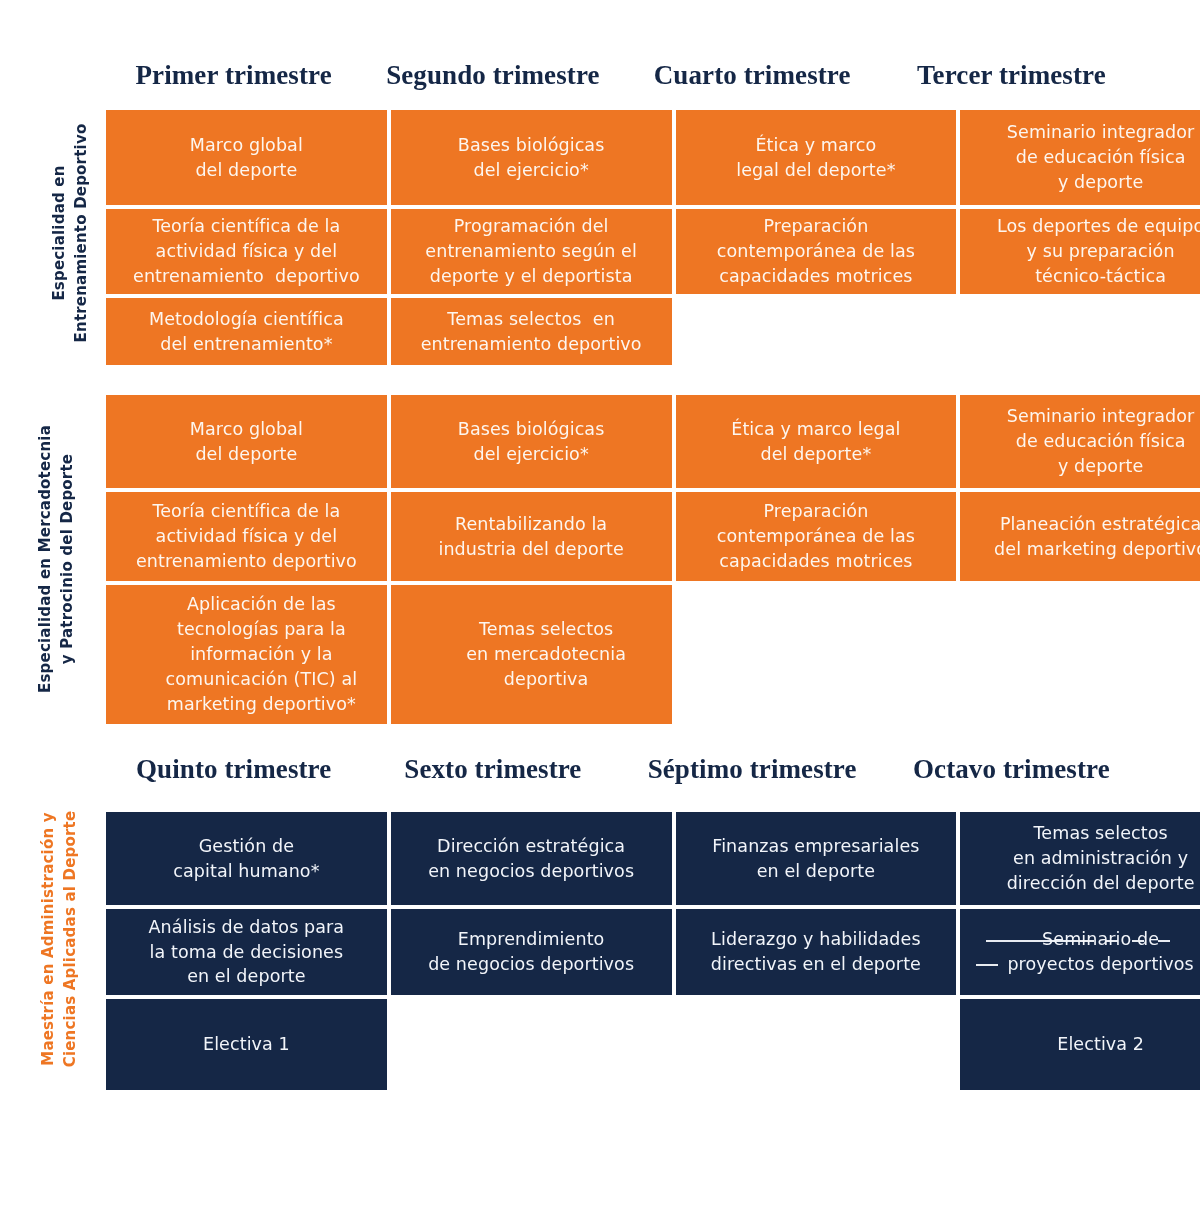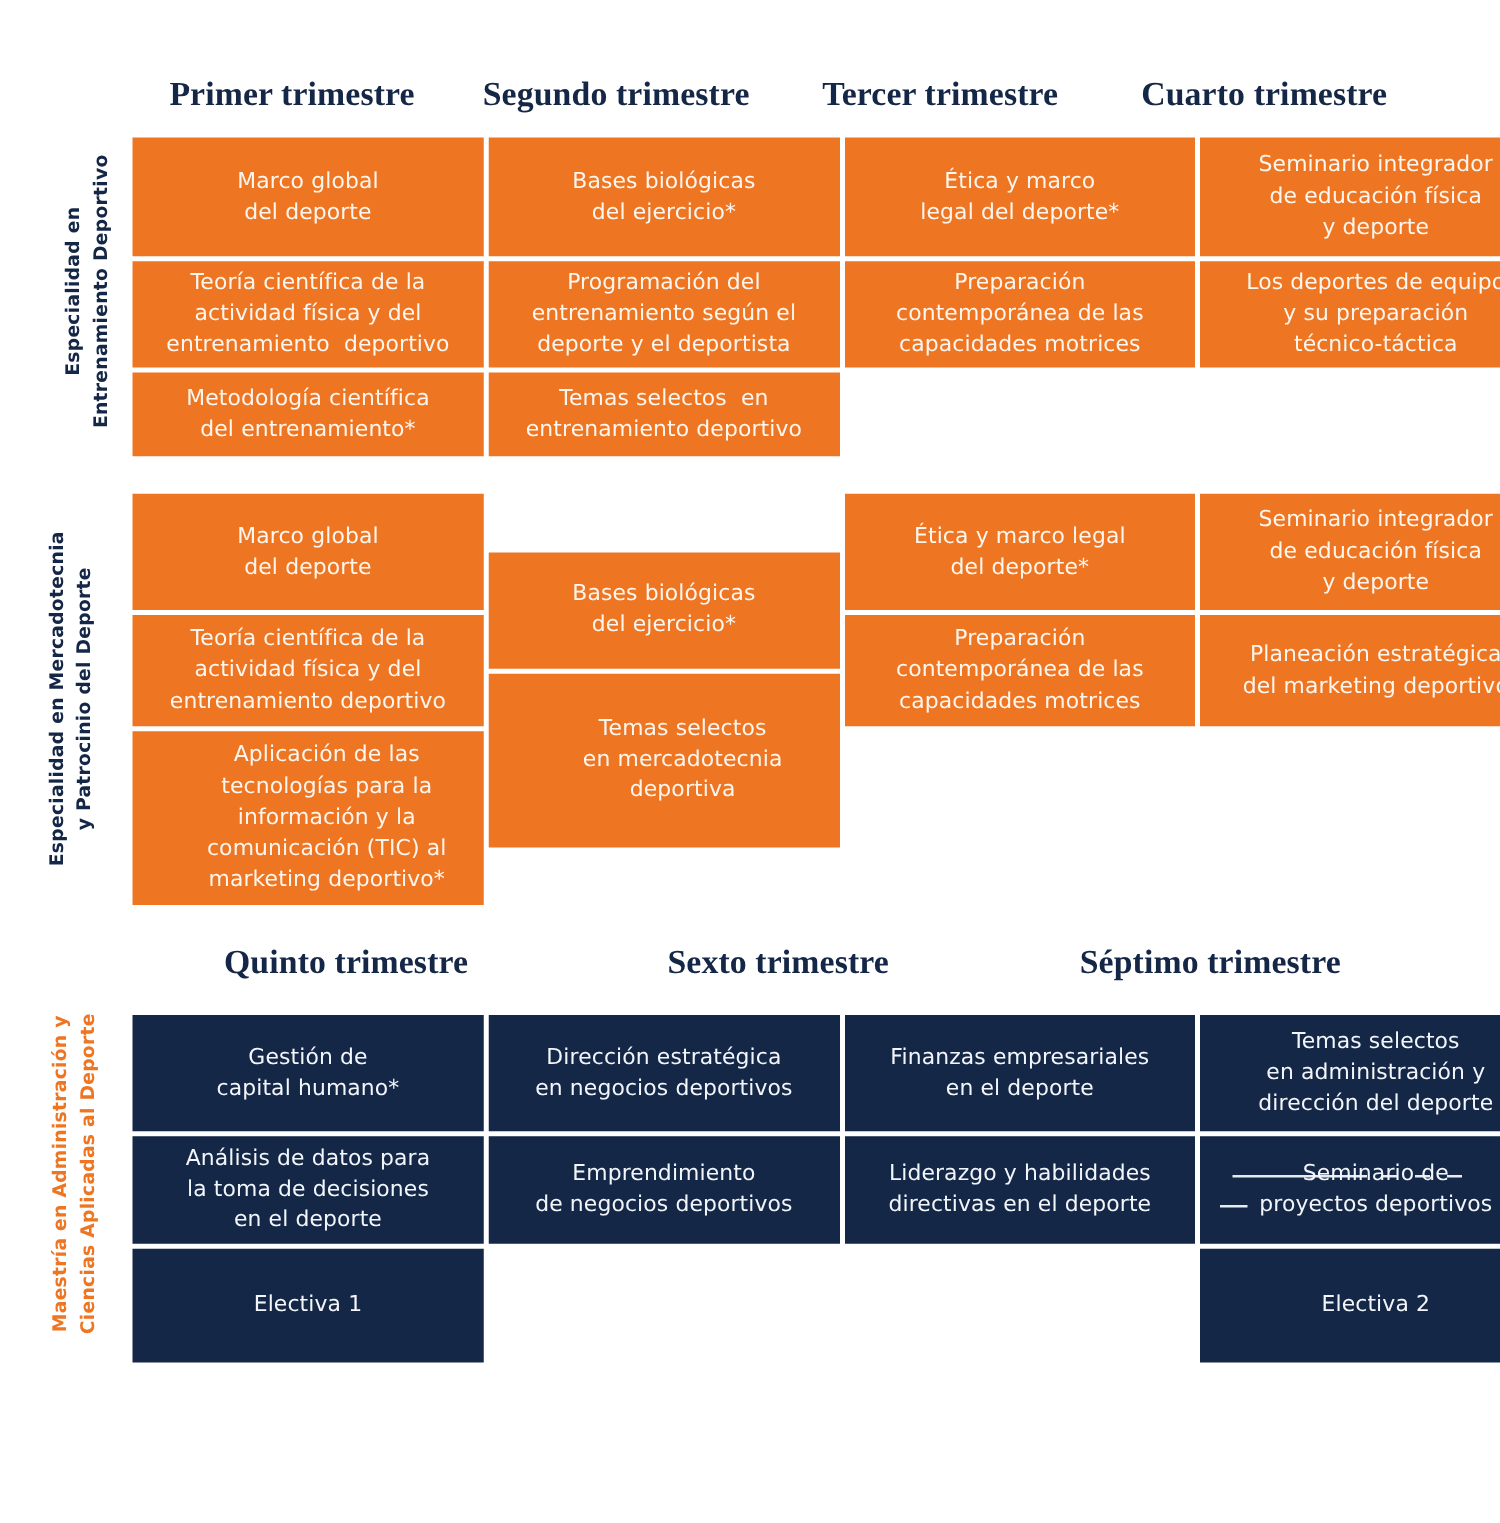--- a/index.html
+++ b/index.html
@@ -132,22 +132,22 @@
     background: #f2f5fa;
     opacity: .95;
   }
 </style>
 </head>
 <body>
 
 <div class="heading-row" style="top:58px;">
   <div class="heading-cell">Primer trimestre</div>
   <div class="heading-cell">Segundo trimestre</div>
+  <div class="heading-cell">Cuarto trimestre</div>
   <div class="heading-cell">Tercer trimestre</div>
-  <div class="heading-cell">Cuarto trimestre</div>
 </div>
 
 <div class="side-label navy-text" style="left:-62px; top:211px; width:265px; height:44px;">
   <span>Especialidad en</span>
   <span>Entrenamiento  Deportivo</span>
 </div>
 
 <div class="section sec1 orange" style="top:110px;">
   <div class="col">
     <div class="cell r1">Marco global<br>del deporte</div>
@@ -177,38 +177,40 @@
 </div>
 
 <div class="section sec2 orange" style="top:395px;">
   <div class="col">
     <div class="cell r1">Marco global<br>del deporte</div>
     <div class="cell r2">Teoría científica de la<br>actividad física y del<br>entrenamiento deportivo</div>
     <div class="cell r3">Aplicación de las<br>tecnologías para la<br>información y la<br>comunicación (TIC) al<br>marketing deportivo*</div>
   </div>
   <div class="col">
     <div class="cell r1">Bases biológicas<br>del ejercicio*</div>
+    <div class="cell r2">Rentabilizando la<br>industria del deporte</div>
     <div class="cell r3">Temas selectos<br>en mercadotecnia<br>deportiva</div>
   </div>
   <div class="col">
     <div class="cell r1">Ética y marco legal<br>del deporte*</div>
     <div class="cell r2">Preparación<br>contemporánea de las<br>capacidades motrices</div>
     <div class="cell r3 empty"></div>
   </div>
   <div class="col">
     <div class="cell r1">Seminario integrador<br>de educación física<br>y deporte</div>
     <div class="cell r2">Planeación estratégica<br>del marketing deportivo</div>
     <div class="cell r3 empty"></div>
   </div>
 </div>
 
 <div class="heading-row" style="top:752px;">
   <div class="heading-cell">Quinto trimestre</div>
   <div class="heading-cell">Sexto trimestre</div>
   <div class="heading-cell">Séptimo trimestre</div>
+  <div class="heading-cell">Octavo trimestre</div>
 </div>
 
 <div class="side-label orange-text" style="left:-100px; top:917px; width:320px; height:44px;">
   <span>Maestría en Administración y</span>
   <span>Ciencias Aplicadas al Deporte</span>
 </div>
 
 <div class="section sec3 navy" style="top:812px;">
   <div class="col">
     <div class="cell r1">Gestión de<br>capital humano*</div>

